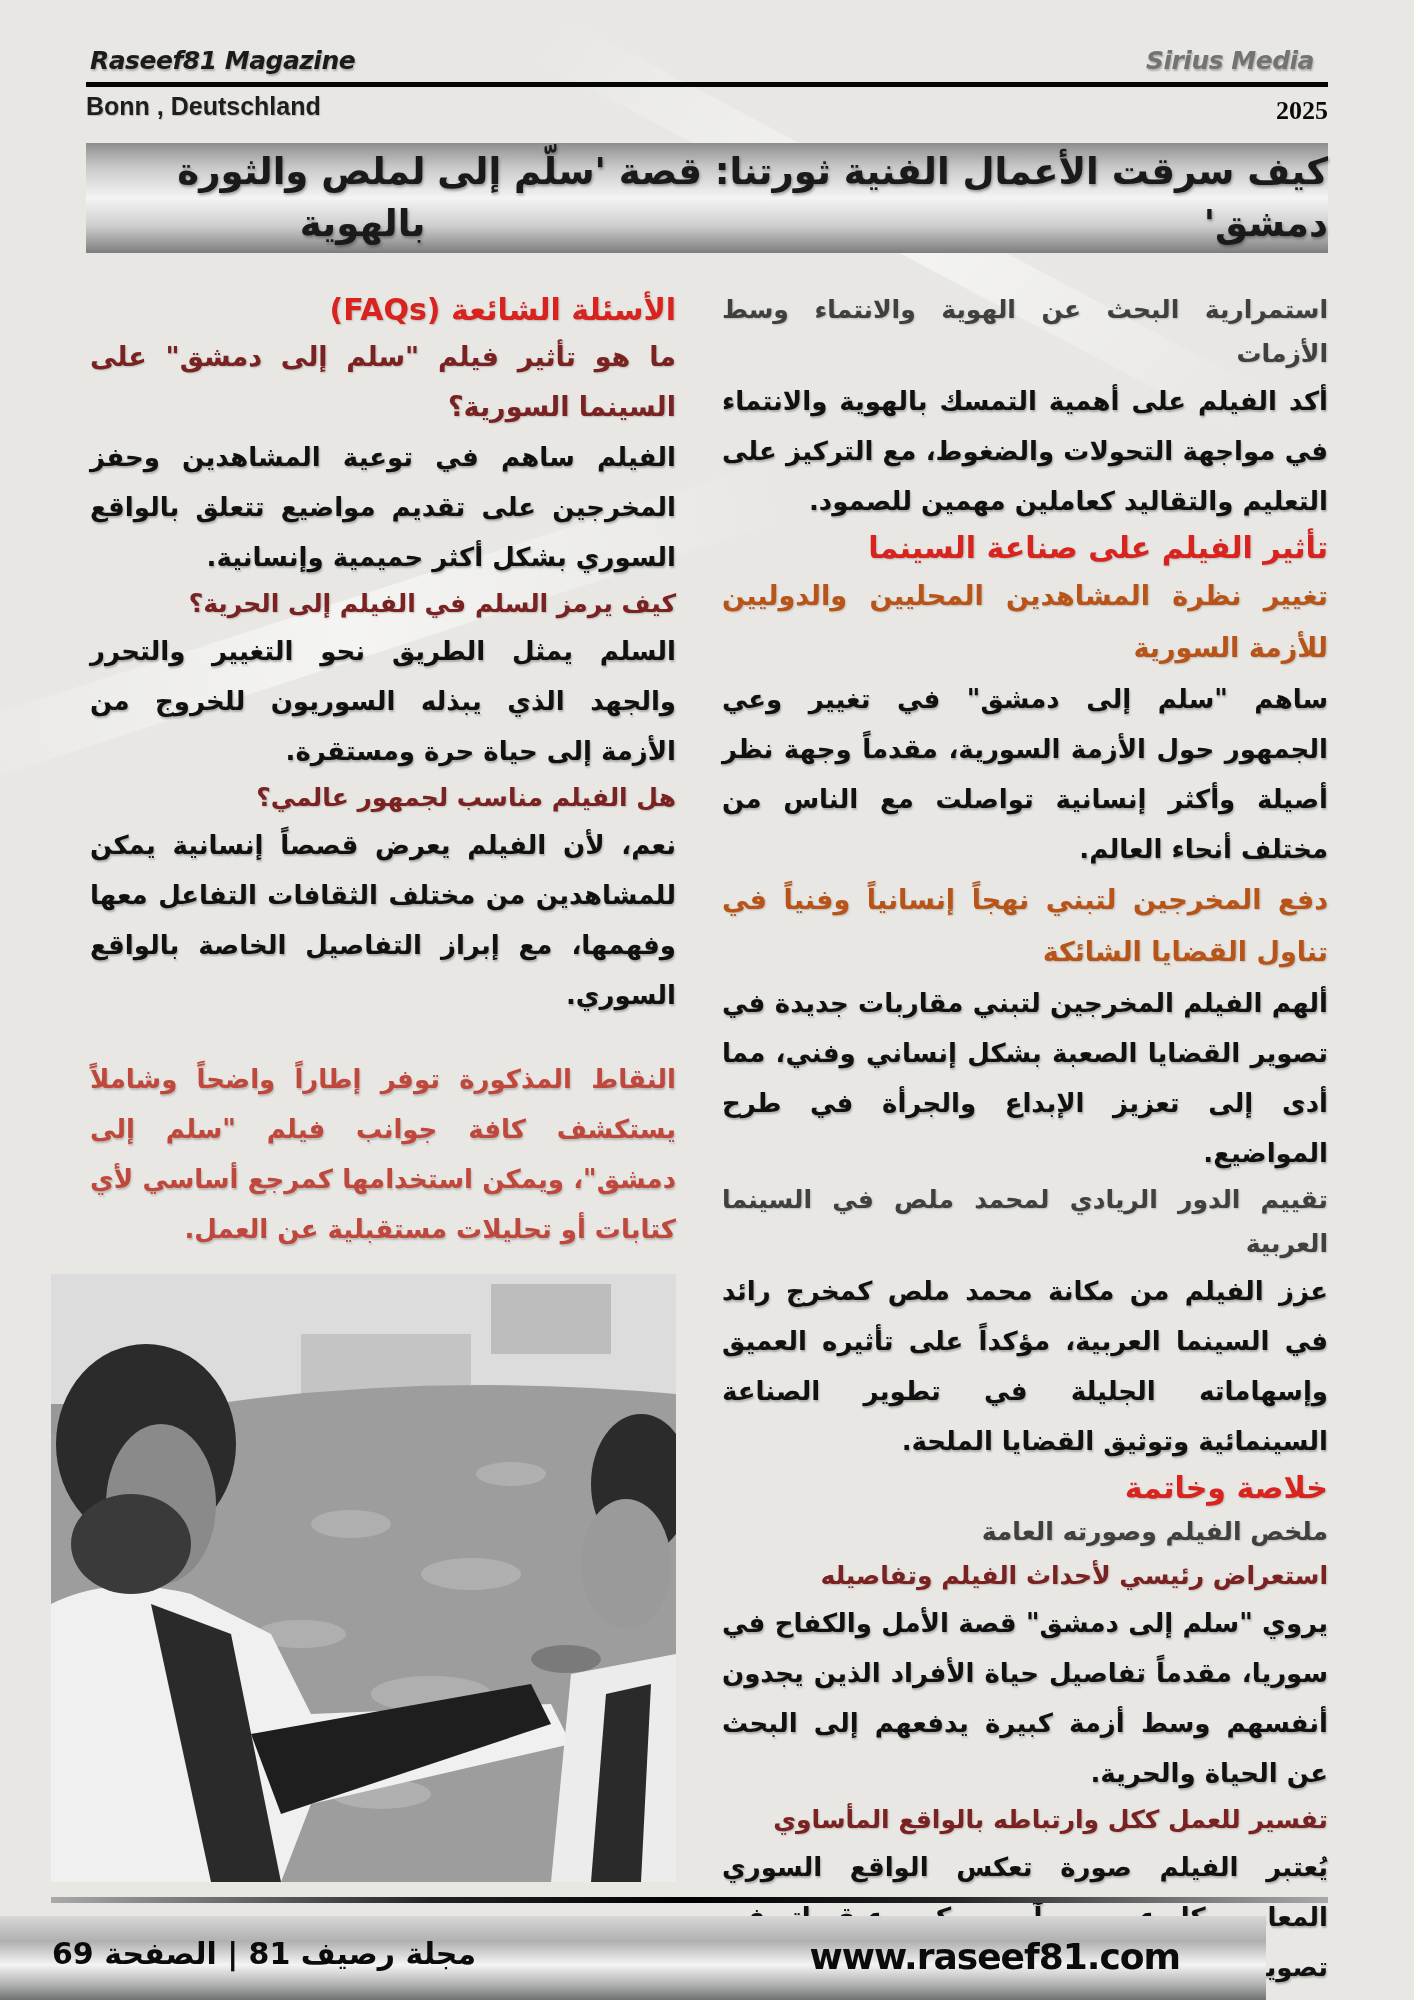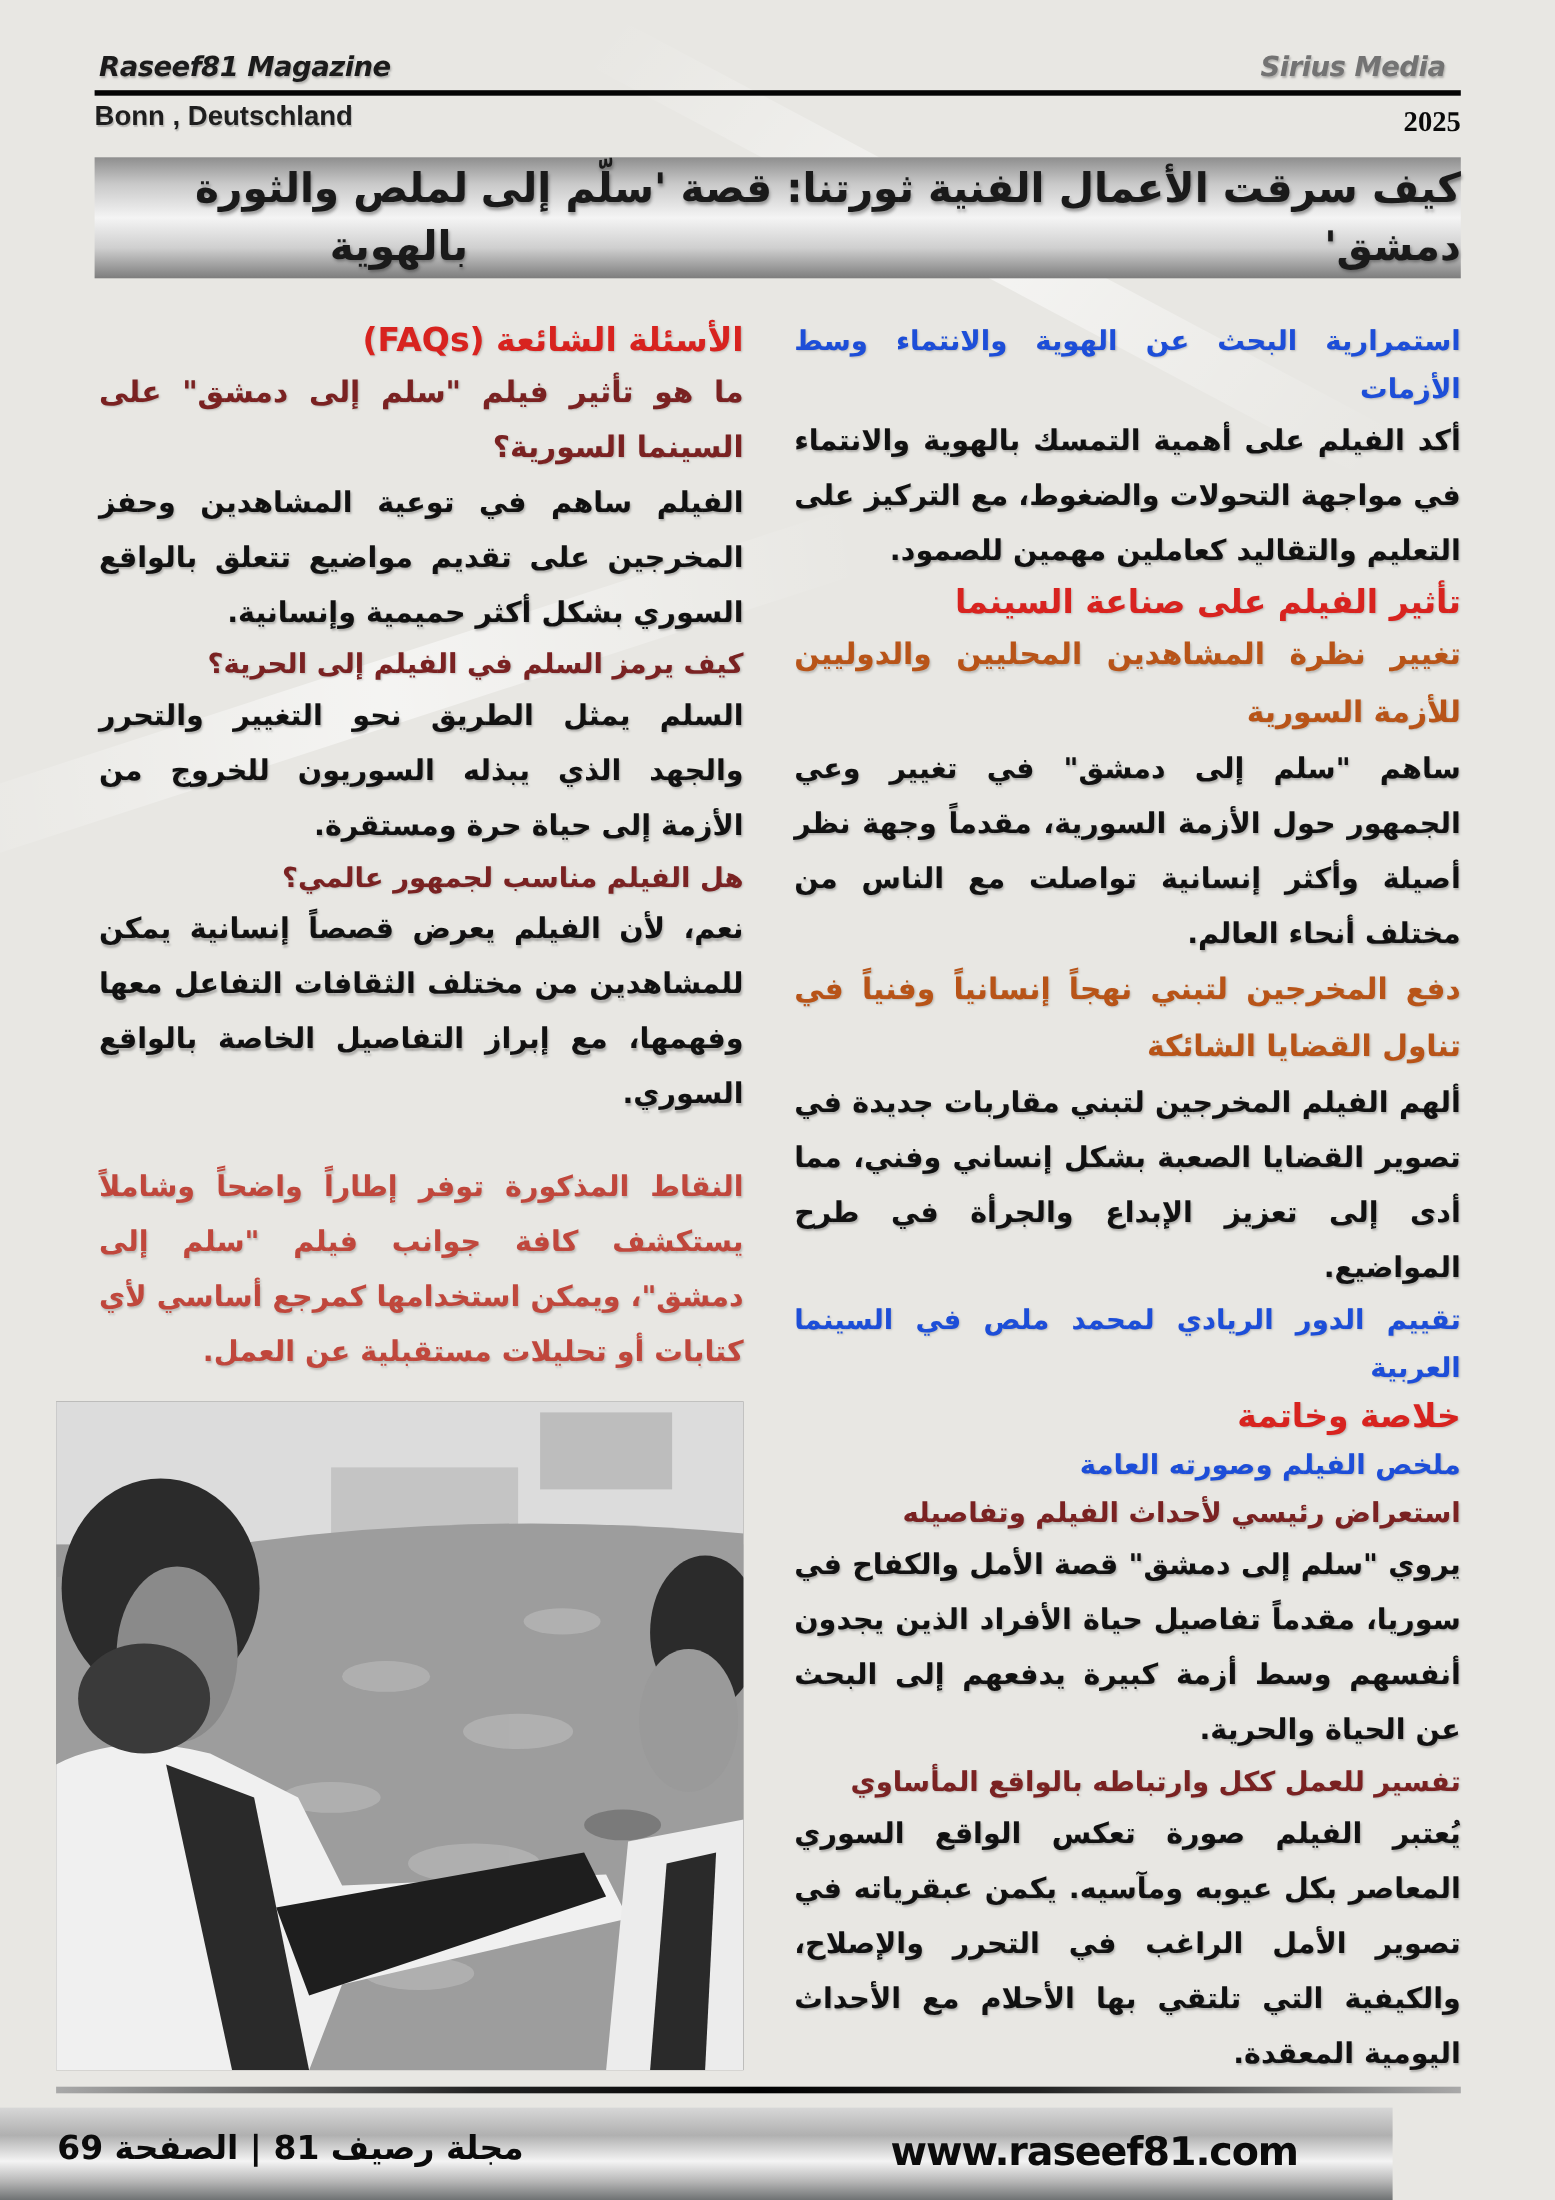--- a/index.html
+++ b/index.html
@@ -49,21 +49,21 @@
   }
   .title-line {
     font-family: "DejaVu Sans", sans-serif; font-weight: bold; font-size: 37px; color: #1a1a1a;
     line-height: 52px; text-shadow: 1px 2px 3px rgba(0,0,0,0.35);
   }
   .col {
     position: absolute; top: 288px; direction: rtl; text-align: justify;
   }
   .col-right { left: 722px; width: 606px; }
   .col-left { left: 90px; width: 586px; }
-  .h-orange { color: #1d4ed8; font-weight: bold; font-size: 25px; line-height: 44px; text-shadow: 1px 1px 2px rgba(0,0,0,0.2); }
+  .h-orange { color: #404040; font-weight: bold; font-size: 25px; line-height: 44px; text-shadow: 1px 1px 2px rgba(0,0,0,0.2); }
   .h-red { color: #d8231f; font-weight: bold; font-size: 30px; line-height: 44px; text-shadow: 1px 1px 2px rgba(0,0,0,0.2); }
   .h-maroon { color: #7a2222; font-weight: bold; font-size: 25px; line-height: 44px; text-shadow: 1px 1px 2px rgba(0,0,0,0.2); }
   .h-orange-lg { color: #b85418; font-weight: bold; font-size: 27px; line-height: 52px; text-shadow: 1px 1px 2px rgba(0,0,0,0.2); text-align-last: right; }
   .h-maroon-lg { color: #7a2222; font-weight: bold; font-size: 27px; line-height: 50px; text-shadow: 1px 1px 2px rgba(0,0,0,0.2); }
   .body-p { color: #111; font-weight: bold; font-size: 26px; line-height: 50px; text-shadow: 1px 2px 2px rgba(0,0,0,0.25); }
   .conclusion-p { color: #c0473c; font-weight: bold; font-size: 26px; line-height: 50px; text-shadow: 1px 2px 2px rgba(0,0,0,0.2); margin-top: 34px; }
   .photo {
     position: absolute; left: 51px; top: 1274px; width: 625px; height: 608px;
     background: radial-gradient(ellipse at 60% 35%, #c9c9c9 0%, #a4a4a4 45%, #8b8b8b 100%);
     overflow: hidden;
@@ -108,20 +108,21 @@
 
 <section class="col col-right">
   <h3 class="h-orange">استمرارية البحث عن الهوية والانتماء وسط الأزمات</h3>
   <p class="body-p">أكد الفيلم على أهمية التمسك بالهوية والانتماء في مواجهة التحولات والضغوط، مع التركيز على التعليم والتقاليد كعاملين مهمين للصمود.</p>
   <h2 class="h-red">تأثير الفيلم على صناعة السينما</h2>
   <h3 class="h-orange-lg">تغيير نظرة المشاهدين المحليين والدوليين للأزمة السورية</h3>
   <p class="body-p">ساهم "سلم إلى دمشق" في تغيير وعي الجمهور حول الأزمة السورية، مقدماً وجهة نظر أصيلة وأكثر إنسانية تواصلت مع الناس من مختلف أنحاء العالم.</p>
   <h3 class="h-orange-lg">دفع المخرجين لتبني نهجاً إنسانياً وفنياً في تناول القضايا الشائكة</h3>
   <p class="body-p">ألهم الفيلم المخرجين لتبني مقاربات جديدة في تصوير القضايا الصعبة بشكل إنساني وفني، مما أدى إلى تعزيز الإبداع والجرأة في طرح المواضيع.</p>
   <h3 class="h-orange">تقييم الدور الريادي لمحمد ملص في السينما العربية</h3>
+  <p class="body-p">عزز الفيلم من مكانة محمد ملص كمخرج رائد في السينما العربية، مؤكداً على تأثيره العميق وإسهاماته الجليلة في تطوير الصناعة السينمائية وتوثيق القضايا الملحة.</p>
   <h2 class="h-red">خلاصة وخاتمة</h2>
   <h3 class="h-orange">ملخص الفيلم وصورته العامة</h3>
   <h3 class="h-maroon">استعراض رئيسي لأحداث الفيلم وتفاصيله</h3>
   <p class="body-p">يروي "سلم إلى دمشق" قصة الأمل والكفاح في سوريا، مقدماً تفاصيل حياة الأفراد الذين يجدون أنفسهم وسط أزمة كبيرة يدفعهم إلى البحث عن الحياة والحرية.</p>
   <h3 class="h-maroon">تفسير للعمل ككل وارتباطه بالواقع المأساوي</h3>
   <p class="body-p">يُعتبر الفيلم صورة تعكس الواقع السوري المعاصر بكل عيوبه ومآسيه. يكمن عبقرياته في تصوير الأمل الراغب في التحرر والإصلاح، والكيفية التي تلتقي بها الأحلام مع الأحداث اليومية المعقدة.</p>
 </section>
 
 <section class="col col-left">
   <h2 class="h-red">الأسئلة الشائعة (FAQs)</h2>

